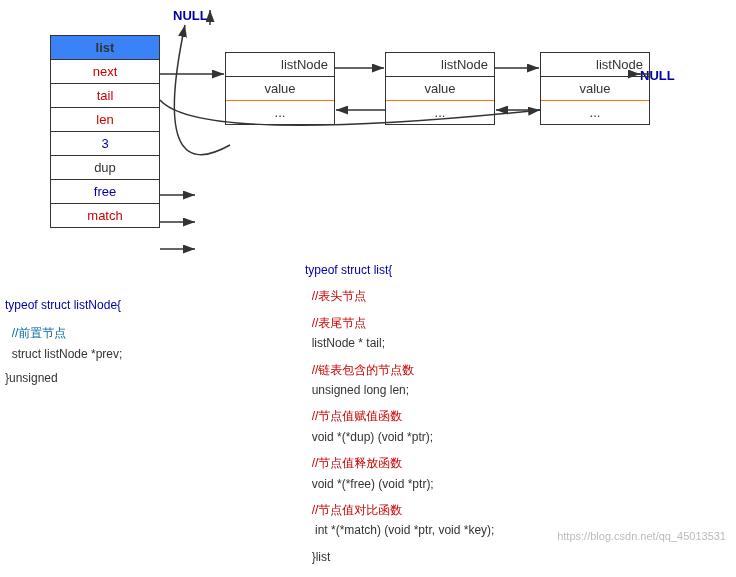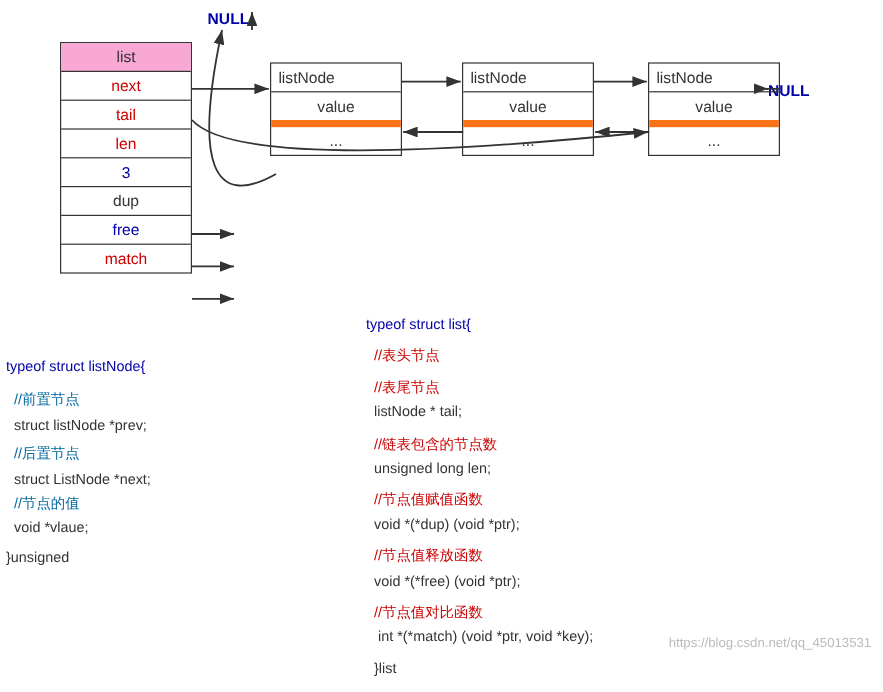--- a/index.html
+++ b/index.html
@@ -29,44 +29,44 @@
     .struct-list-box .row {
       border-bottom: 1px solid #333;
       padding: 4px 6px;
       text-align: center;
       font-size: 13px;
       position: relative;
     }
     .struct-list-box .row:last-child {
       border-bottom: none;
     }
-    .row-list { color: #333; font-weight: normal; background: #f9a8d4; }
+    .row-list { color: #333; font-weight: bold; background: #3b82f6; }
     .row-head { color: #c00; }
     .row-tail { color: #c00; }
     .row-len  { color: #c00; }
     .row-3    { color: #00a; }
     .row-dup  { color: #333; }
     .row-free { color: #00a; }
     .row-match{ color: #c00; }
 
     
     .listnode-box {
       position: absolute;
       border: 1.5px solid #333;
       width: 110px;
     }
     .listnode-box .ln-title {
       border-bottom: 1px solid #333;
       padding: 4px 6px;
-      text-align: left;
+      text-align: right;
       font-size: 13px;
       color: #333;
     }
     .listnode-box .ln-value {
-      border-bottom: 6px solid #f97316;
+      border-bottom: 1px solid #f97316;
       padding: 4px 6px;
       text-align: center;
       font-size: 13px;
       color: #333;
     }
     .listnode-box .ln-dots {
       padding: 4px 6px;
       text-align: center;
       font-size: 13px;
       color: #333;
@@ -194,26 +194,20 @@
     <line x1="160" y1="249" x2="195" y2="249" stroke="#333" stroke-width="1.5" marker-end="url(#arrowhead)"></line>
   </svg>
 
   <div class="code-listnode">
     <div><span class="keyword">typeof struct listNode{</span></div>
     <div style="margin-top:8px;">
       <div class="comment">&nbsp;&nbsp;//前置节点</div>
       <div>&nbsp;&nbsp;struct listNode *prev;</div>
     </div>
     <div style="margin-top:4px;">
-      <div class="comment">&nbsp;&nbsp;//后置节点</div>
-      <div>&nbsp;&nbsp;struct ListNode *next;</div>
-      <div class="comment">&nbsp;&nbsp;//节点的值</div>
-      <div>&nbsp;&nbsp;void *vlaue;</div>
-    </div>
-    <div style="margin-top:4px;">
       <div>}unsigned</div>
     </div>
   </div>
 
   <div class="code-list">
     <div><span class="keyword">typeof struct list{</span></div>
 
     <div style="margin-top:6px;">
       <div class="comment">&nbsp;&nbsp;//表头节点</div>
     </div>

